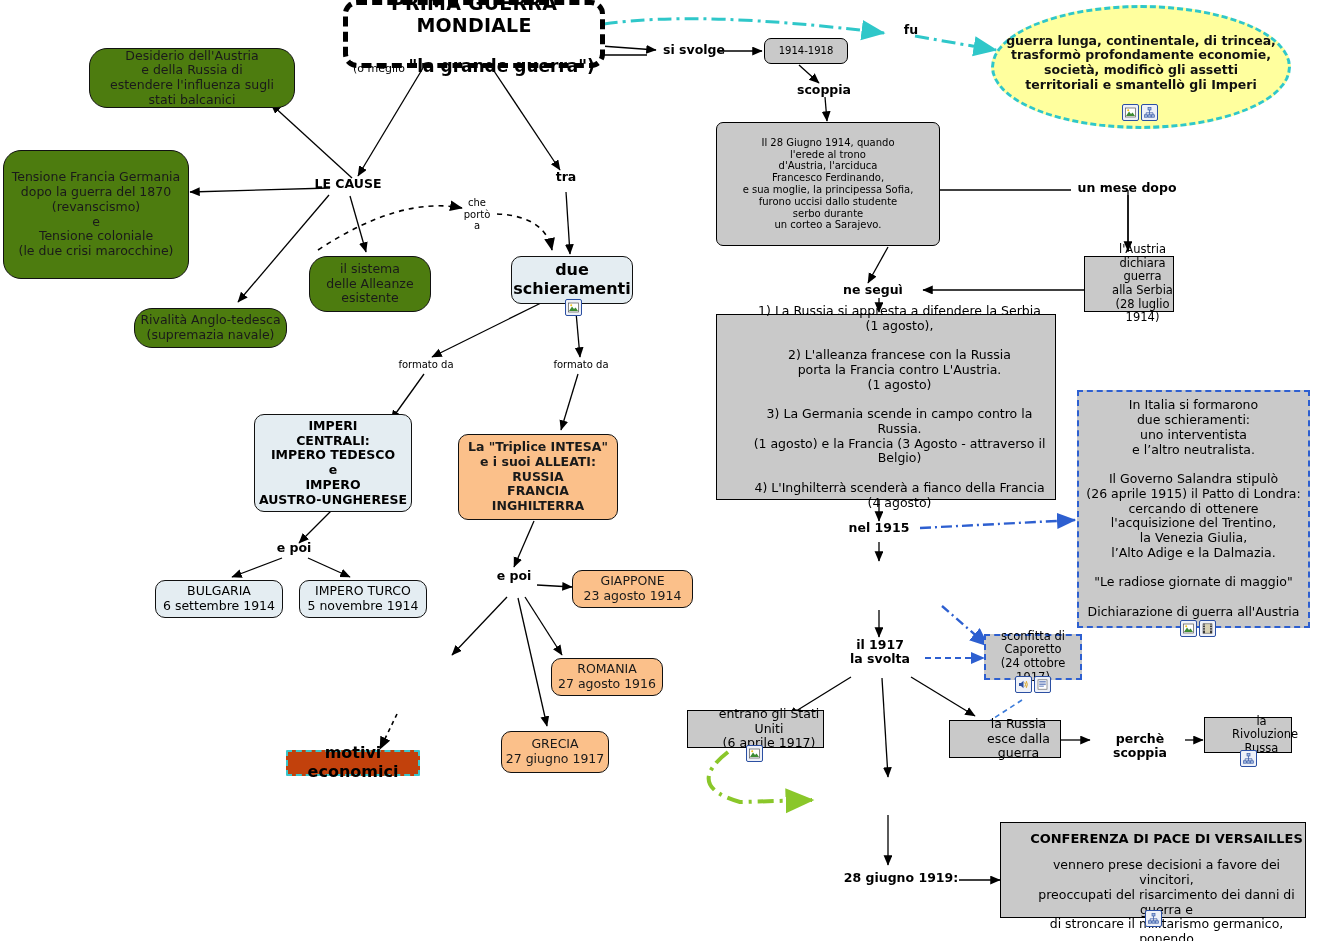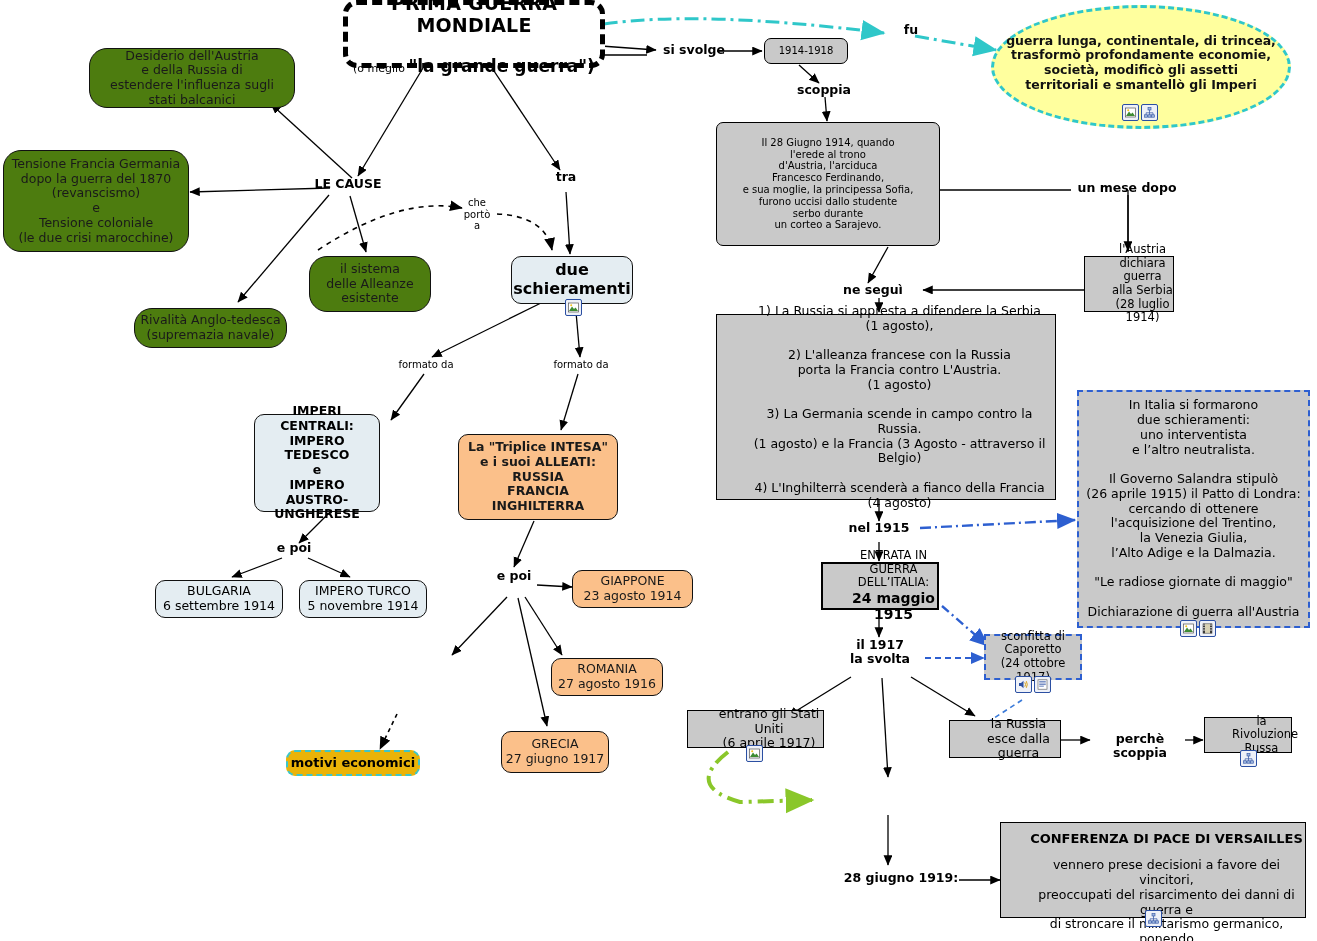--- a/index.html
+++ b/index.html
@@ -13,21 +13,21 @@
 
   
   .v-yellow{background:#4d7c0f;border:1px solid #111;border-radius:18px;color:#1a1a1a;font-size:12.5px;}
   .v-bluegray{background:#e4edf2;border:1px solid #111;border-radius:10px;color:#000;font-size:12.5px;}
   .v-orange{background:#fbc08a;border:1px solid #111;border-radius:10px;color:#1a1a1a;font-size:12.5px;}
   .v-gray{background:#c9c9c9;border:1px solid #000;color:#000;font-size:12.5px;padding-left:27px;}
   .v-grayround{background:#c9c9c9;border:1px solid #000;border-radius:7px;color:#000;font-size:10px;}
   .v-title{background:#fff;border:5px dashed #000;border-radius:14px;color:#000;}
   .v-ellipse{background:#ffff9e;border:3px dashed #2fc7c9;border-radius:50%;color:#111;font-size:12.5px;font-weight:bold;}
   .v-dashblue{background:#c9c9c9;border:2px dashed #2d5fd0;color:#000;font-size:12.5px;}
-  .v-dashteal{background:#eab308;border:2px dashed #3cc6cb;border-radius:9px;color:#000;font-size:13px;font-weight:bold;}
+  .v-dashteal{background:#c2410c;border:2px dashed #3cc6cb;border-radius:1px;color:#000;font-size:16px;font-weight:bold;}
   .v-dashblack{background:#fbc08a;border:5px dashed #000;border-radius:10px;color:#1a1a1a;font-size:12.5px;}
 
   .bold{font-weight:bold;}
   .label{position:absolute;font-weight:bold;font-size:12.5px;color:#000;white-space:pre-line;
          text-align:center;line-height:1.15;}
   .plainlabel{position:absolute;font-size:10px;color:#000;white-space:pre-line;text-align:center;line-height:1.15;}
 
   
   .icons{position:absolute;display:flex;gap:2px;}
   .ic{width:15px;height:15px;border:1px solid #2b4fa2;background:#eef1f8;border-radius:2px;
@@ -181,21 +181,21 @@
     </span>
   </div>
 
   <div class="node v-yellow" style="left:89px;top:48px;width:206px;height:60px;">
     <span class="txt">Desiderio dell'Austria
 e della Russia di
 estendere l'influenza sugli
 stati balcanici</span>
   </div>
 
-  <div class="node v-yellow" style="left:3px;top:150px;width:186px;height:102px;">
+  <div class="node v-yellow" style="left:3px;top:150px;width:186px;height:129px;">
     <span class="txt">Tensione Francia Germania
 dopo la guerra del 1870
 (revanscismo)
 e
 Tensione coloniale
 (le due crisi marocchine)</span>
   </div>
 
   <div class="node v-yellow" style="left:134px;top:308px;width:153px;height:40px;">
     <span class="txt">Rivalità Anglo-tedesca
@@ -215,21 +215,21 @@
   <div class="icons" style="left:565px;top:299px;">
     <div class="ic">
       <svg width="11" height="11" viewBox="0 0 11 11">
           <rect x="0.5" y="1" width="10" height="9" fill="#fff" stroke="#555" stroke-width=".7"></rect>
           <path d="M1,9 L4,4.5 L6,7 L7.6,5.4 L10,9 z" fill="#3d8b32"></path>
           <circle cx="3.2" cy="3.2" r="1" fill="#f2c21c"></circle>
         </svg>
     </div>
   </div>
 
-  <div class="node v-bluegray" style="left:254px;top:414px;width:126px;height:98px;">
+  <div class="node v-bluegray" style="left:254px;top:414px;width:158px;height:98px;">
     <span class="txt bold">IMPERI
 CENTRALI:
 IMPERO TEDESCO
 e
 IMPERO
 AUSTRO-UNGHERESE</span>
   </div>
 
   <div class="node v-bluegray" style="left:155px;top:580px;width:128px;height:38px;">
     <span class="txt">BULGARIA
@@ -366,25 +366,20 @@
             <rect x="1.4" y="4" width="1.2" height="1.2"></rect>
             <rect x="1.4" y="6.5" width="1.2" height="1.2"></rect>
             <rect x="8.4" y="1.5" width="1.2" height="1.2"></rect>
             <rect x="8.4" y="4" width="1.2" height="1.2"></rect>
             <rect x="8.4" y="6.5" width="1.2" height="1.2"></rect>
           </g>
         </svg>
     </div>
   </div>
 
-  <div class="node v-gray" style="left:821px;top:562px;width:118px;height:48px;border-width:2px;flex-direction:column;">
-    <span class="txt" style="font-size:11.5px;">ENTRATA IN GUERRA</span>
-    <span class="txt" style="font-size:11.5px;">DELL’ITALIA:</span>
-    <span class="txt bold" style="font-size:14px;">24 maggio 1915</span>
-  </div>
 
   <div class="node v-dashblue" style="left:984px;top:634px;width:98px;height:46px;">
     <span class="txt" style="font-size:11.5px;">sconfitta di
 Caporetto
 (24 ottobre 1917)</span>
   </div>
   <div class="icons" style="left:1015px;top:676px;">
     <div class="ic">
       <svg width="11" height="11" viewBox="0 0 11 11">
           <path d="M1,4 L3,4 L5.5,1.8 L5.5,9.2 L3,7 L1,7 z" fill="#2b4fa2"></path>

